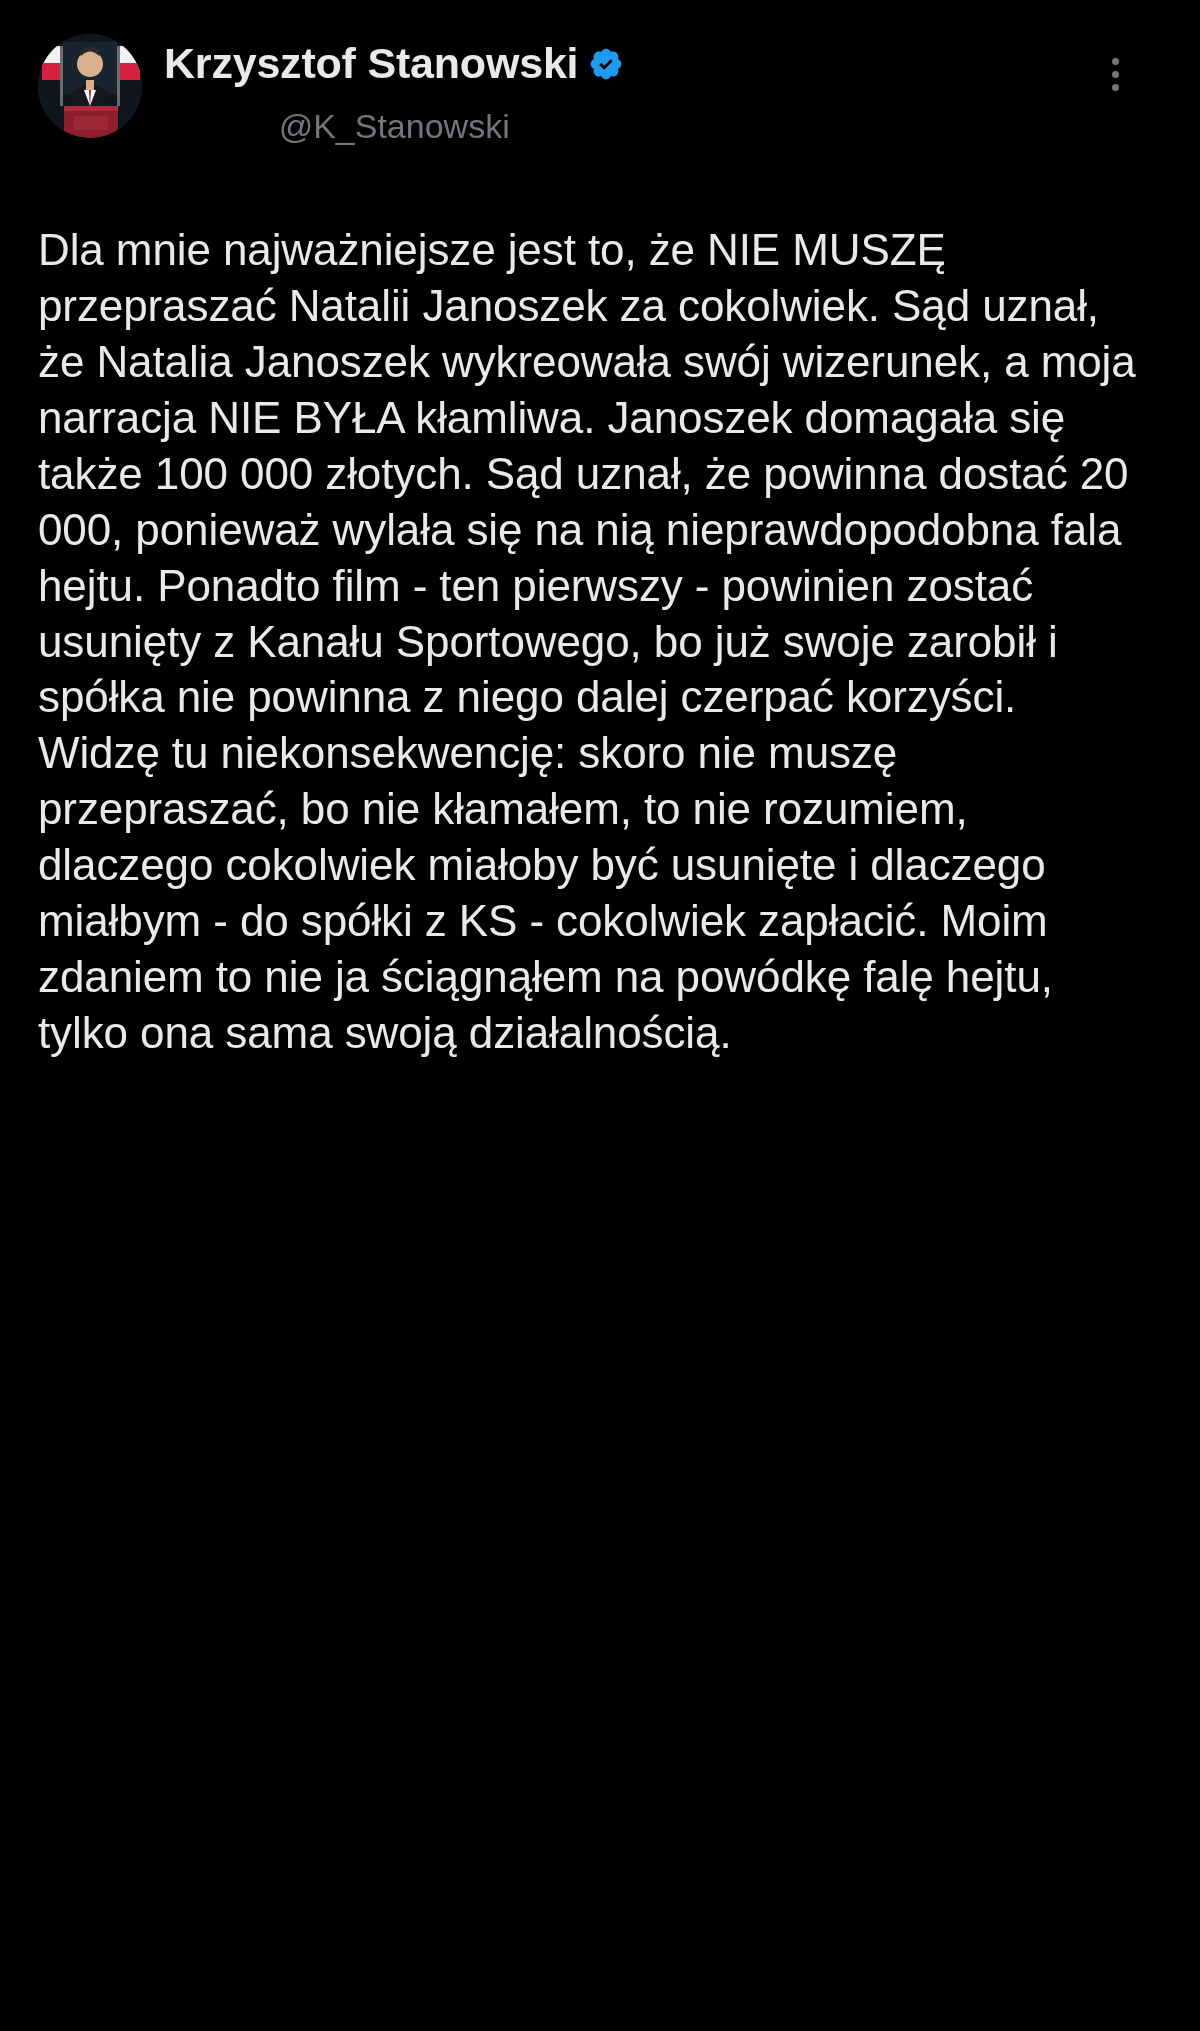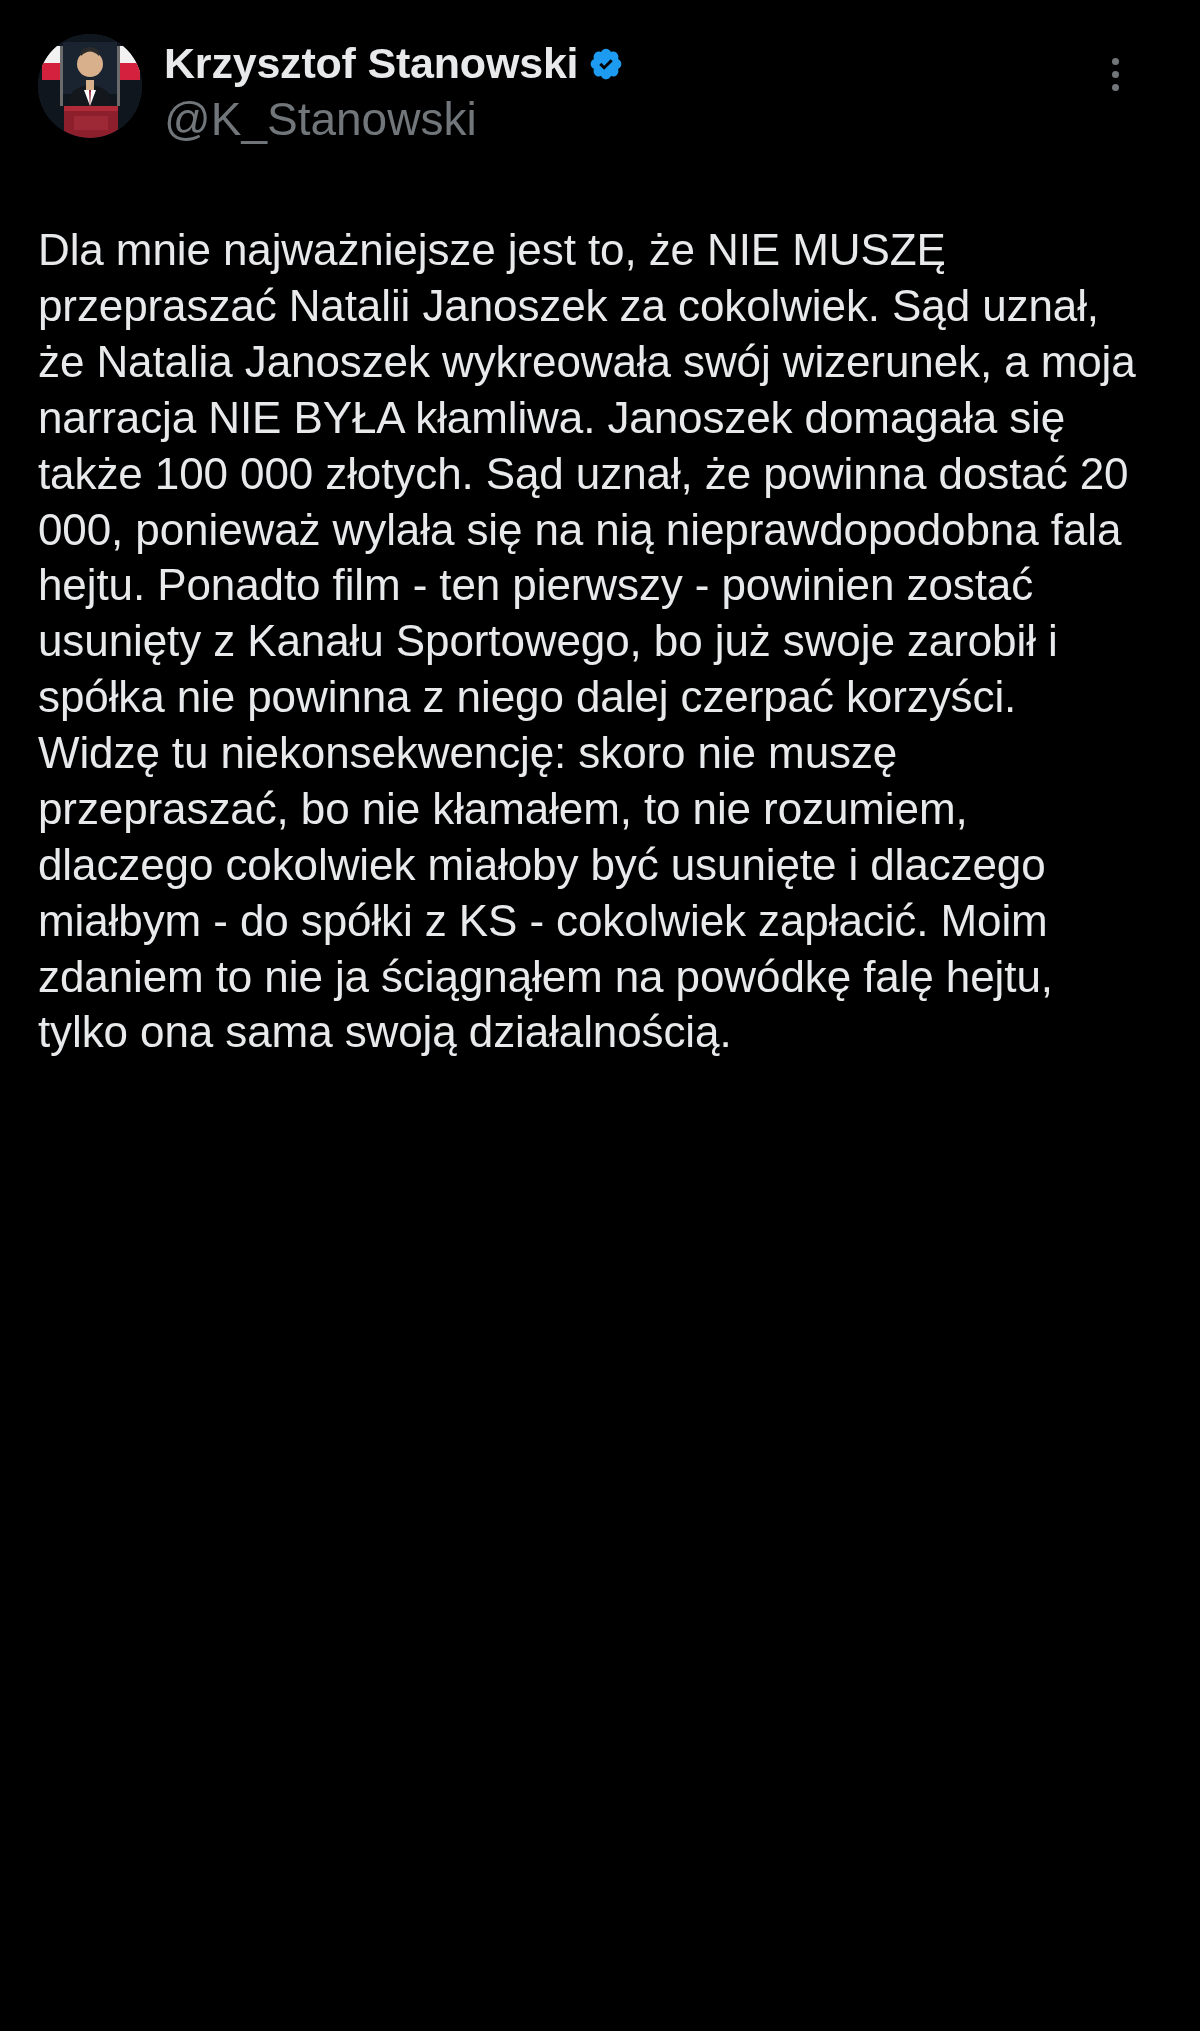--- a/index.html
+++ b/index.html
@@ -63,25 +63,26 @@
     white-space: nowrap;
   }
   .verified-badge {
     width: 36px;
     height: 36px;
     flex: 0 0 36px;
     display: inline-block;
   }
   .verified-badge svg { display: block; width: 36px; height: 36px; }
   .handle {
-    font-size: 46px;
+    font-size: 34px;
     color: #71767b;
-    margin-top: 6px;
+    margin-top: 20px;
     line-height: 1.15;
     white-space: nowrap;
+    text-align: center;
   }
 
   .more-button {
     position: absolute;
     top: 18px;
     right: 6px;
     width: 44px;
     height: 44px;
     display: flex;
     flex-direction: column;

